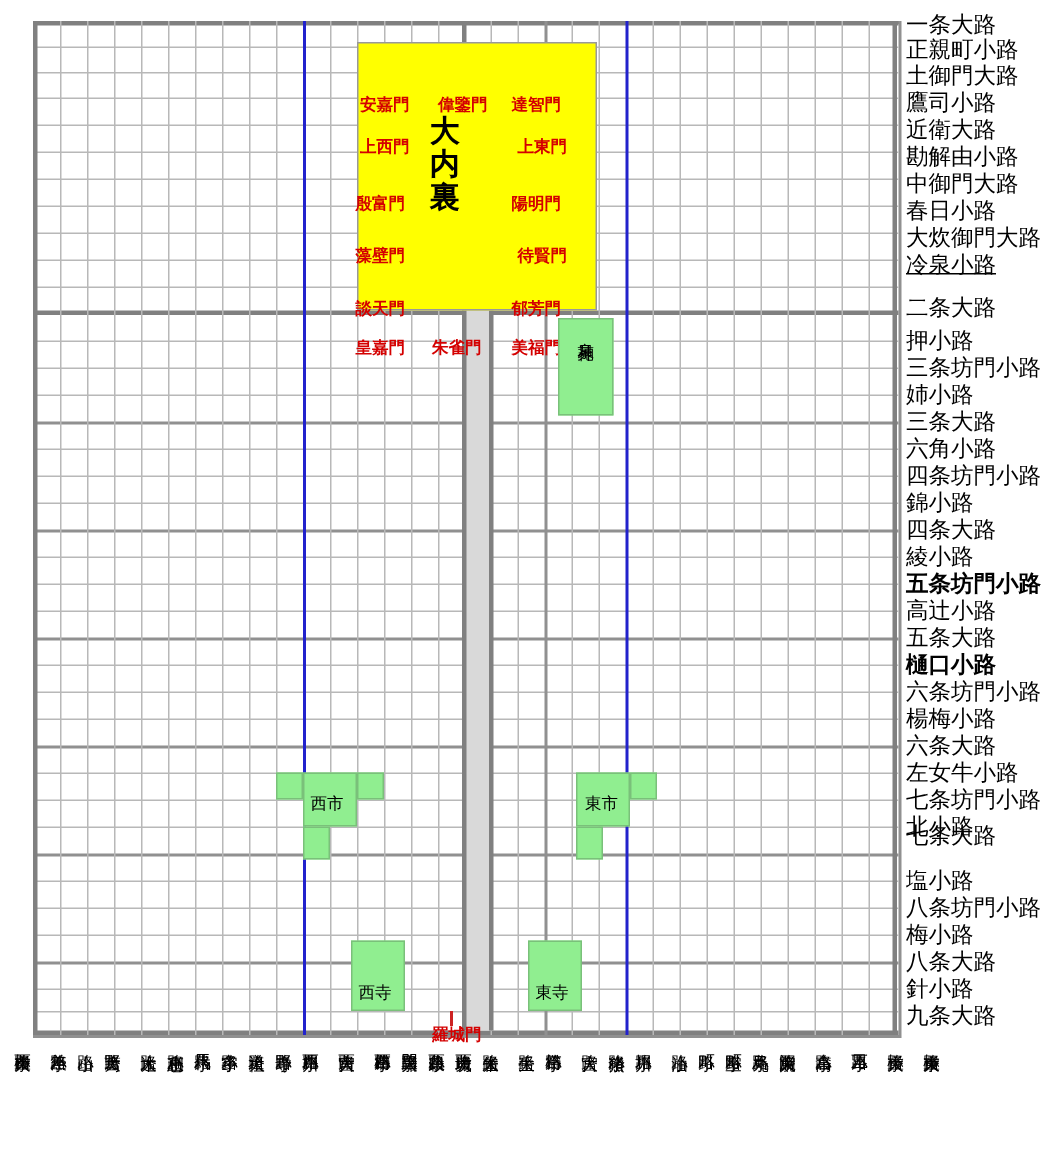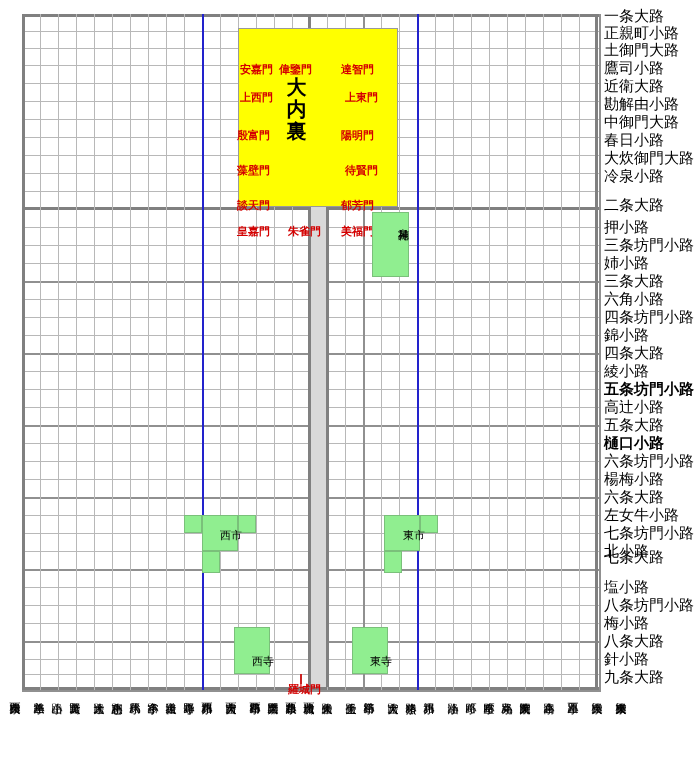--- a/index.html
+++ b/index.html
@@ -65,21 +65,20 @@
     position:absolute;
     background:#90ee90;
     border:1px solid #7ac07a;
     box-sizing:border-box;
   }
   .green-label{
     position:absolute;
     font-size:11px;
     color:#000;
     white-space:nowrap;
-    margin-left:13px;
   }
   .green-label.vertical{
     writing-mode:vertical-rl;
     text-orientation:upright;
     line-height:1.05;
   }
 
   
   .right-labels{
     position:absolute;
@@ -205,21 +204,21 @@
     <div style="position:absolute;left:287px;top:193px;width:18px;height:480px;background:#d9d9d9;"></div>
     <div class="gline v major" style="left:286px;top:193px;height:480px;"></div>
     <div class="gline v major" style="left:304px;top:193px;height:480px;"></div>
 
     <div class="palace" style="left:216px;top:14px;width:160px;height:179px;"></div>
   </div>
 
   <div class="palace-title" style="left:283px;top:76px;">大内裏</div>
 
   <div class="gate" style="left:240px;top:26px;">安嘉門</div>
-  <div class="gate" style="left:279px;top:26px;">偉鑒門</div>
+  <div class="gate" style="left:292px;top:26px;">偉鑒門</div>
   <div class="gate" style="left:341px;top:26px;">達智門</div>
   <div class="gate" style="left:240px;top:54px;">上西門</div>
   <div class="gate" style="left:345px;top:54px;">上東門</div>
   <div class="gate" style="left:237px;top:92px;">殷富門</div>
   <div class="gate" style="left:341px;top:92px;">陽明門</div>
   <div class="gate" style="left:237px;top:127px;">藻壁門</div>
   <div class="gate" style="left:345px;top:127px;">待賢門</div>
   <div class="gate" style="left:237px;top:162px;">談天門</div>
   <div class="gate" style="left:341px;top:162px;">郁芳門</div>
   <div class="gate" style="left:237px;top:188px;">皇嘉門</div>
@@ -252,21 +251,21 @@
   <div class="right-labels">
     <div class="rlabel" style="top:11px;">一条大路</div>
     <div class="rlabel" style="top:28px;">正親町小路</div>
     <div class="rlabel" style="top:45px;">土御門大路</div>
     <div class="rlabel" style="top:63px;">鷹司小路</div>
     <div class="rlabel" style="top:81px;">近衛大路</div>
     <div class="rlabel" style="top:99px;">勘解由小路</div>
     <div class="rlabel" style="top:117px;">中御門大路</div>
     <div class="rlabel" style="top:135px;">春日小路</div>
     <div class="rlabel" style="top:153px;">大炊御門大路</div>
-    <div class="rlabel" style="top:171px;">冷泉小路</div>
+    <div class="rlabel" style="top:171px;text-decoration:underline;">冷泉小路</div>
     <div class="rlabel" style="top:200px;">二条大路</div>
     <div class="rlabel" style="top:222px;">押小路</div>
     <div class="rlabel" style="top:240px;">三条坊門小路</div>
     <div class="rlabel" style="top:258px;">姉小路</div>
     <div class="rlabel" style="top:276px;">三条大路</div>
     <div class="rlabel" style="top:294px;">六角小路</div>
     <div class="rlabel" style="top:312px;">四条坊門小路</div>
     <div class="rlabel" style="top:330px;">錦小路</div>
     <div class="rlabel" style="top:348px;">四条大路</div>
     <div class="rlabel" style="top:366px;">綾小路</div>

